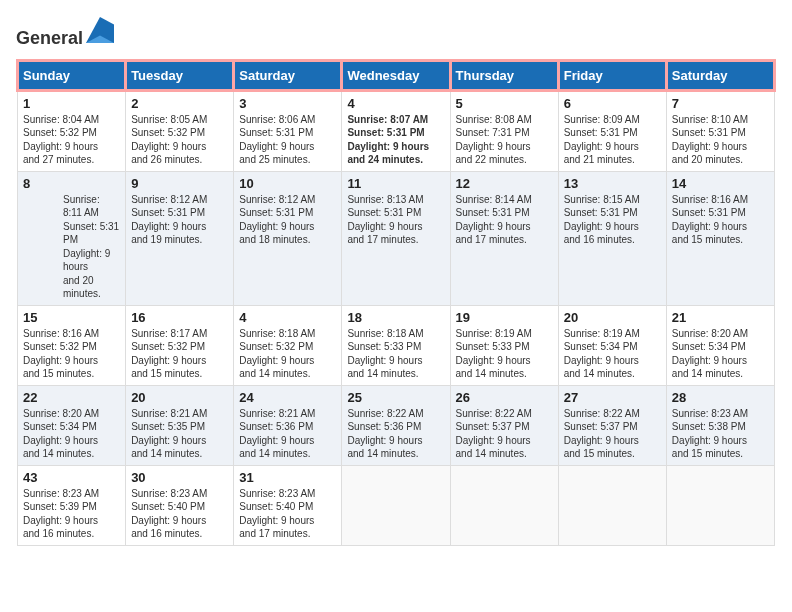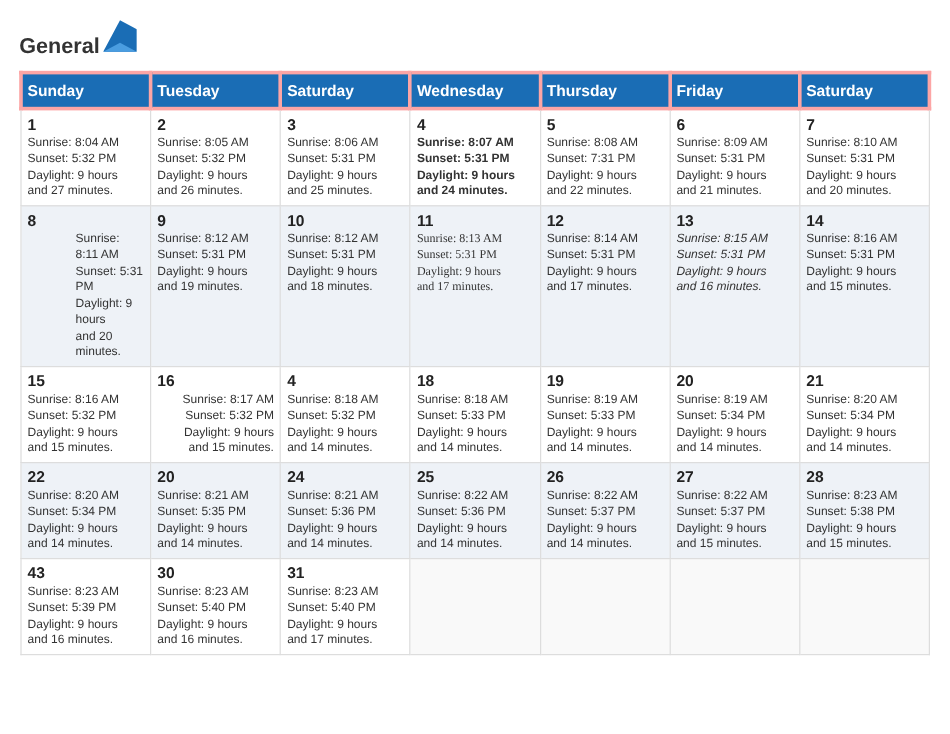--- a/index.html
+++ b/index.html
@@ -191,35 +191,35 @@
         </td>
         <td>
           <span class="day-num">10</span>
           <div class="day-info" style="white-space: pre-line;">Sunrise: 8:12 AM
 Sunset: 5:31 PM
 Daylight: 9 hours
 and 18 minutes.</div>
         </td>
         <td>
           <span class="day-num">11</span>
-          <div class="day-info" style="white-space: pre-line; font-family: Liberation Serif, serif;">Sunrise: 8:13 AM
+          <div class="day-info" style="white-space: pre-line;">Sunrise: 8:13 AM
 Sunset: 5:31 PM
 Daylight: 9 hours
 and 17 minutes.</div>
         </td>
         <td>
           <span class="day-num">12</span>
           <div class="day-info" style="white-space: pre-line;">Sunrise: 8:14 AM
 Sunset: 5:31 PM
 Daylight: 9 hours
 and 17 minutes.</div>
         </td>
         <td>
           <span class="day-num">13</span>
-          <div class="day-info" style="white-space: pre-line; font-style: italic;">Sunrise: 8:15 AM
+          <div class="day-info" style="white-space: pre-line;">Sunrise: 8:15 AM
 Sunset: 5:31 PM
 Daylight: 9 hours
 and 16 minutes.</div>
         </td>
         <td>
           <span class="day-num">14</span>
           <div class="day-info" style="white-space: pre-line;">Sunrise: 8:16 AM
 Sunset: 5:31 PM
 Daylight: 9 hours
 and 15 minutes.</div>
@@ -228,21 +228,21 @@
       <tr>
         <td>
           <span class="day-num">15</span>
           <div class="day-info" style="white-space: pre-line;">Sunrise: 8:16 AM
 Sunset: 5:32 PM
 Daylight: 9 hours
 and 15 minutes.</div>
         </td>
         <td>
           <span class="day-num">16</span>
-          <div class="day-info" style="white-space: pre-line; text-align: right;">Sunrise: 8:17 AM
+          <div class="day-info" style="white-space: pre-line;">Sunrise: 8:17 AM
 Sunset: 5:32 PM
 Daylight: 9 hours
 and 15 minutes.</div>
         </td>
         <td>
           <span class="day-num">4</span>
           <div class="day-info" style="white-space: pre-line;">Sunrise: 8:18 AM
 Sunset: 5:32 PM
 Daylight: 9 hours
 and 14 minutes.</div>

